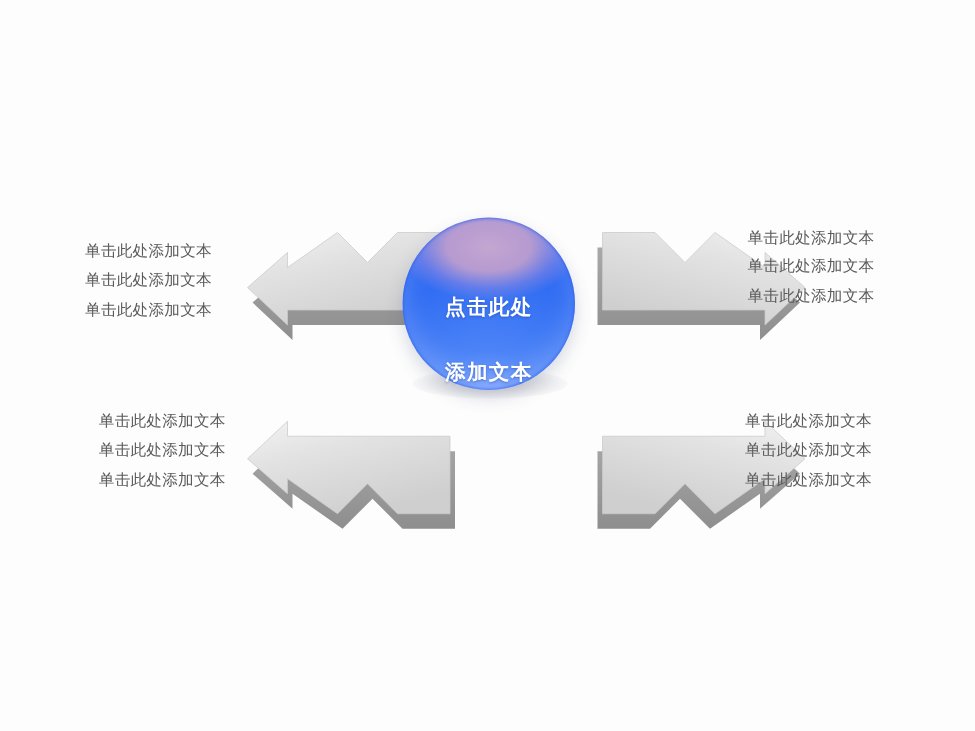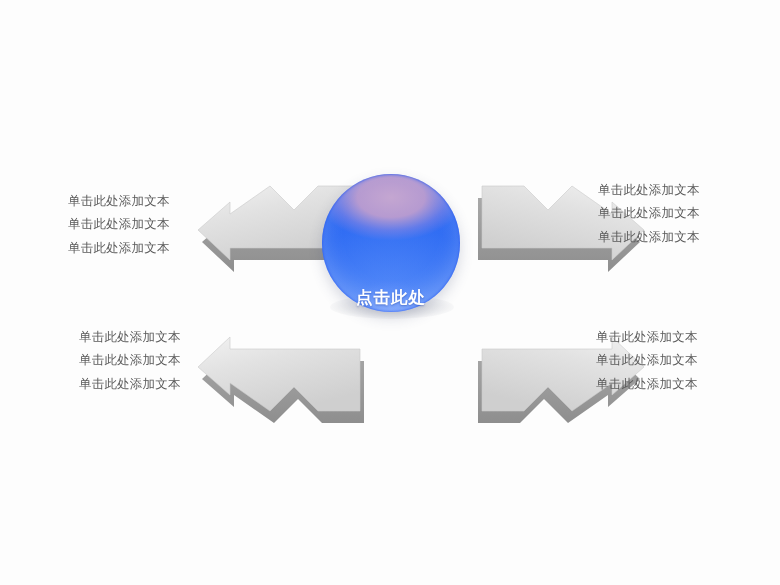--- a/index.html
+++ b/index.html
@@ -190,20 +190,21 @@
         </linearGradient>
       </defs>
       <path d="M2,50 L34,22 L34,34 L74,6 L98,30 L122,6 L164,6 L164,68 L34,68 L34,80 Z" transform="translate(4,-12)" fill="url(#gradEdgeBR)"></path>
       <path d="M2,50 L34,22 L34,34 L74,6 L98,30 L122,6 L164,6 L164,68 L34,68 L34,80 Z" fill="url(#gradFaceBR)" stroke="#c9c9c9" stroke-width="0.6"></path>
     </svg>
   </div>
 
   <div id="sphere-shadow"></div>
   <div id="center-sphere">
     <div class="sphere-line">点击此处</div>
+    <div class="sphere-line">添加文本</div>
   </div>
 
   <div class="text-block" id="text-top-left">
     <div class="text-line">单击此处添加文本</div>
     <div class="text-line">单击此处添加文本</div>
     <div class="text-line">单击此处添加文本</div>
   </div>
 
   <div class="text-block" id="text-bottom-left">
     <div class="text-line">单击此处添加文本</div>

